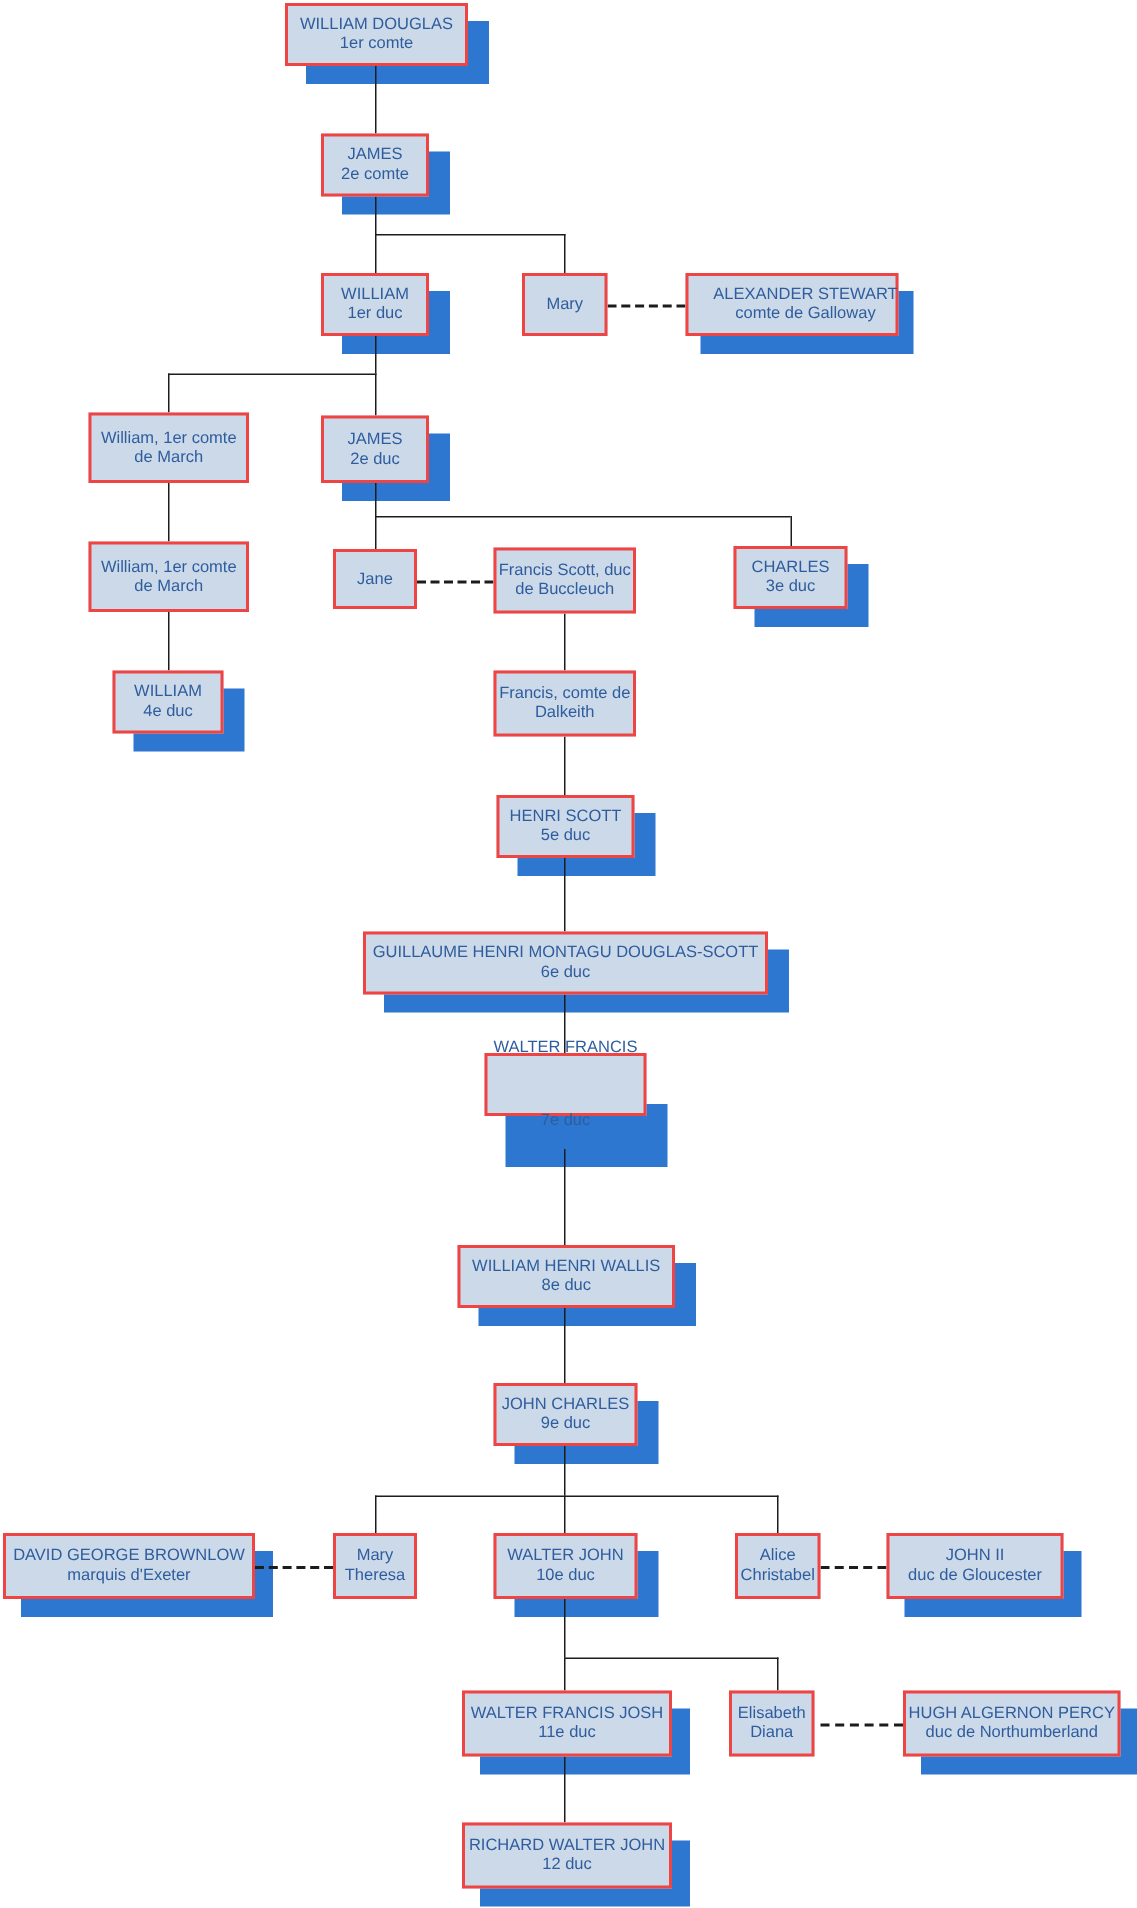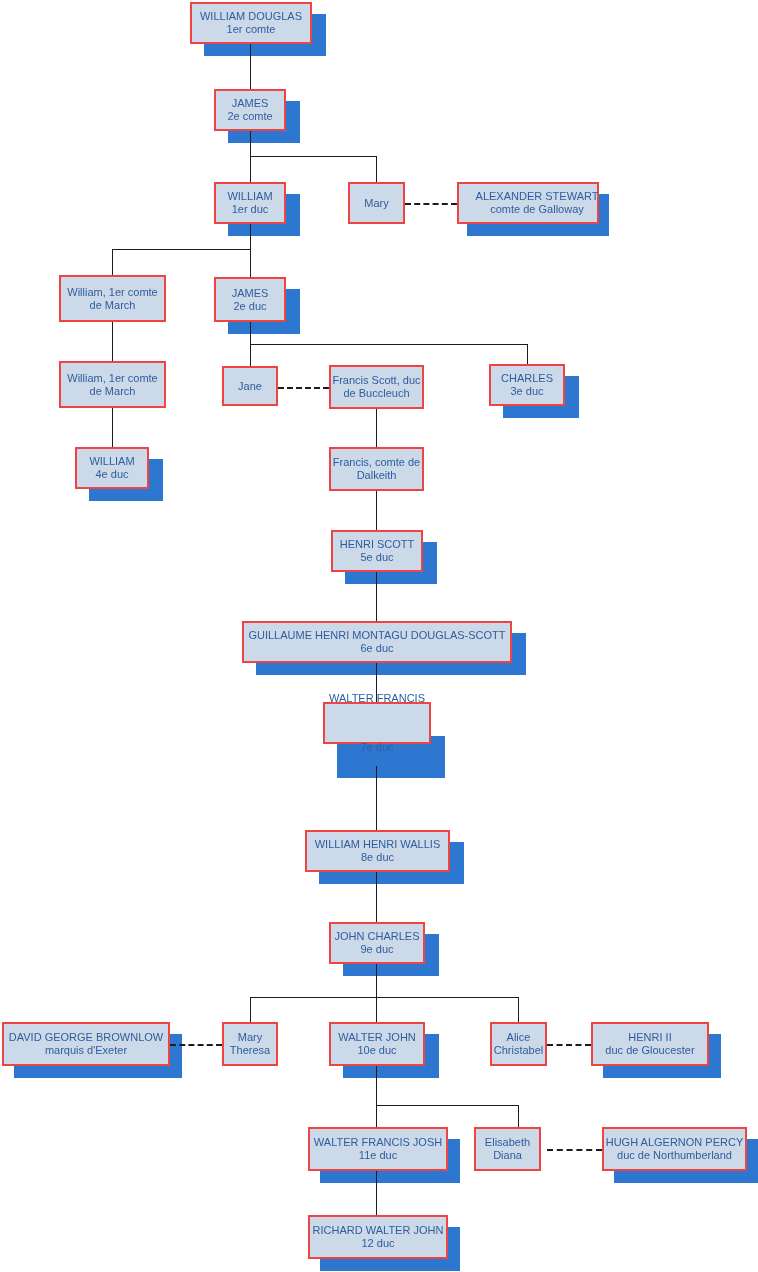--- a/index.html
+++ b/index.html
@@ -192,28 +192,28 @@
     </div>
     <div class="node" style="left: 329px; top: 1022px; width: 96px; height: 44px;">
       <span class="l1">WALTER JOHN</span>
       <span class="l2">10e duc</span>
     </div>
     <div class="node" style="left: 490px; top: 1022px; width: 57px; height: 44px;">
       <span class="l1">Alice</span>
       <span class="l2">Christabel</span>
     </div>
     <div class="node" style="left: 591px; top: 1022px; width: 118px; height: 44px;">
-      <span class="l1">HENRI II</span>
+      <span class="l1">JOHN II</span>
       <span class="l2">duc de Gloucester</span>
     </div>
     <div class="node" style="left: 308px; top: 1127px; width: 140px; height: 44px;">
       <span class="l1">WALTER FRANCIS JOSH</span>
       <span class="l2">11e duc</span>
     </div>
-    <div class="node" style="left: 474px; top: 1127px; width: 67px; height: 44px;">
+    <div class="node" style="left: 486px; top: 1127px; width: 57px; height: 44px;">
       <span class="l1">Elisabeth</span>
       <span class="l2">Diana</span>
     </div>
     <div class="node" style="left: 602px; top: 1127px; width: 145px; height: 44px; justify-content: center;">
       <span class="l1">HUGH ALGERNON PERCY</span>
       <span class="l2">duc de Northumberland</span>
     </div>
     <div class="node" style="left: 308px; top: 1215px; width: 140px; height: 44px;">
       <span class="l1">RICHARD WALTER JOHN</span>
       <span class="l2">12 duc</span>

